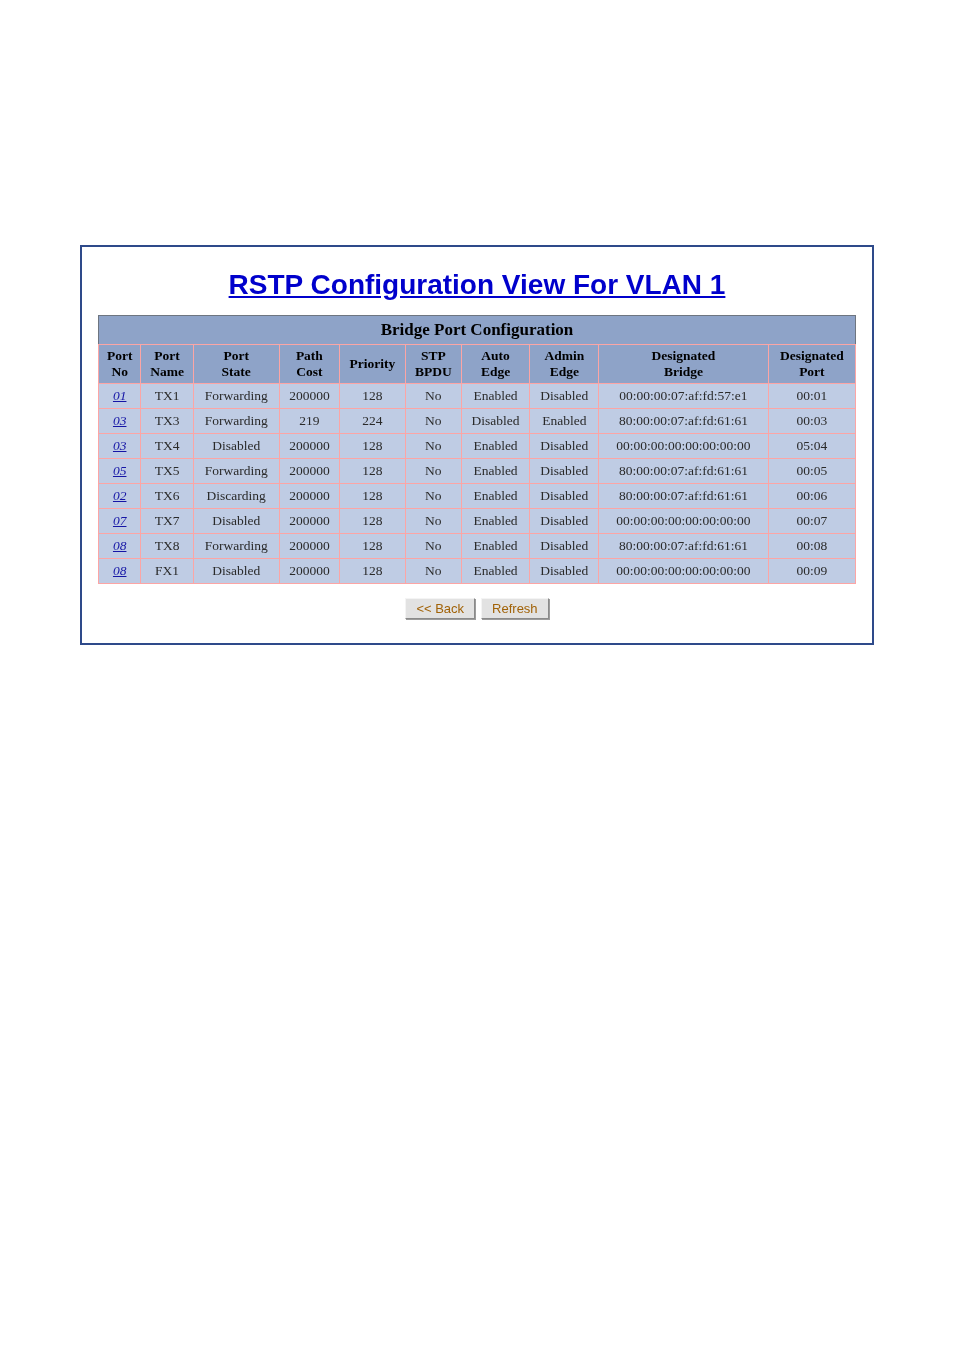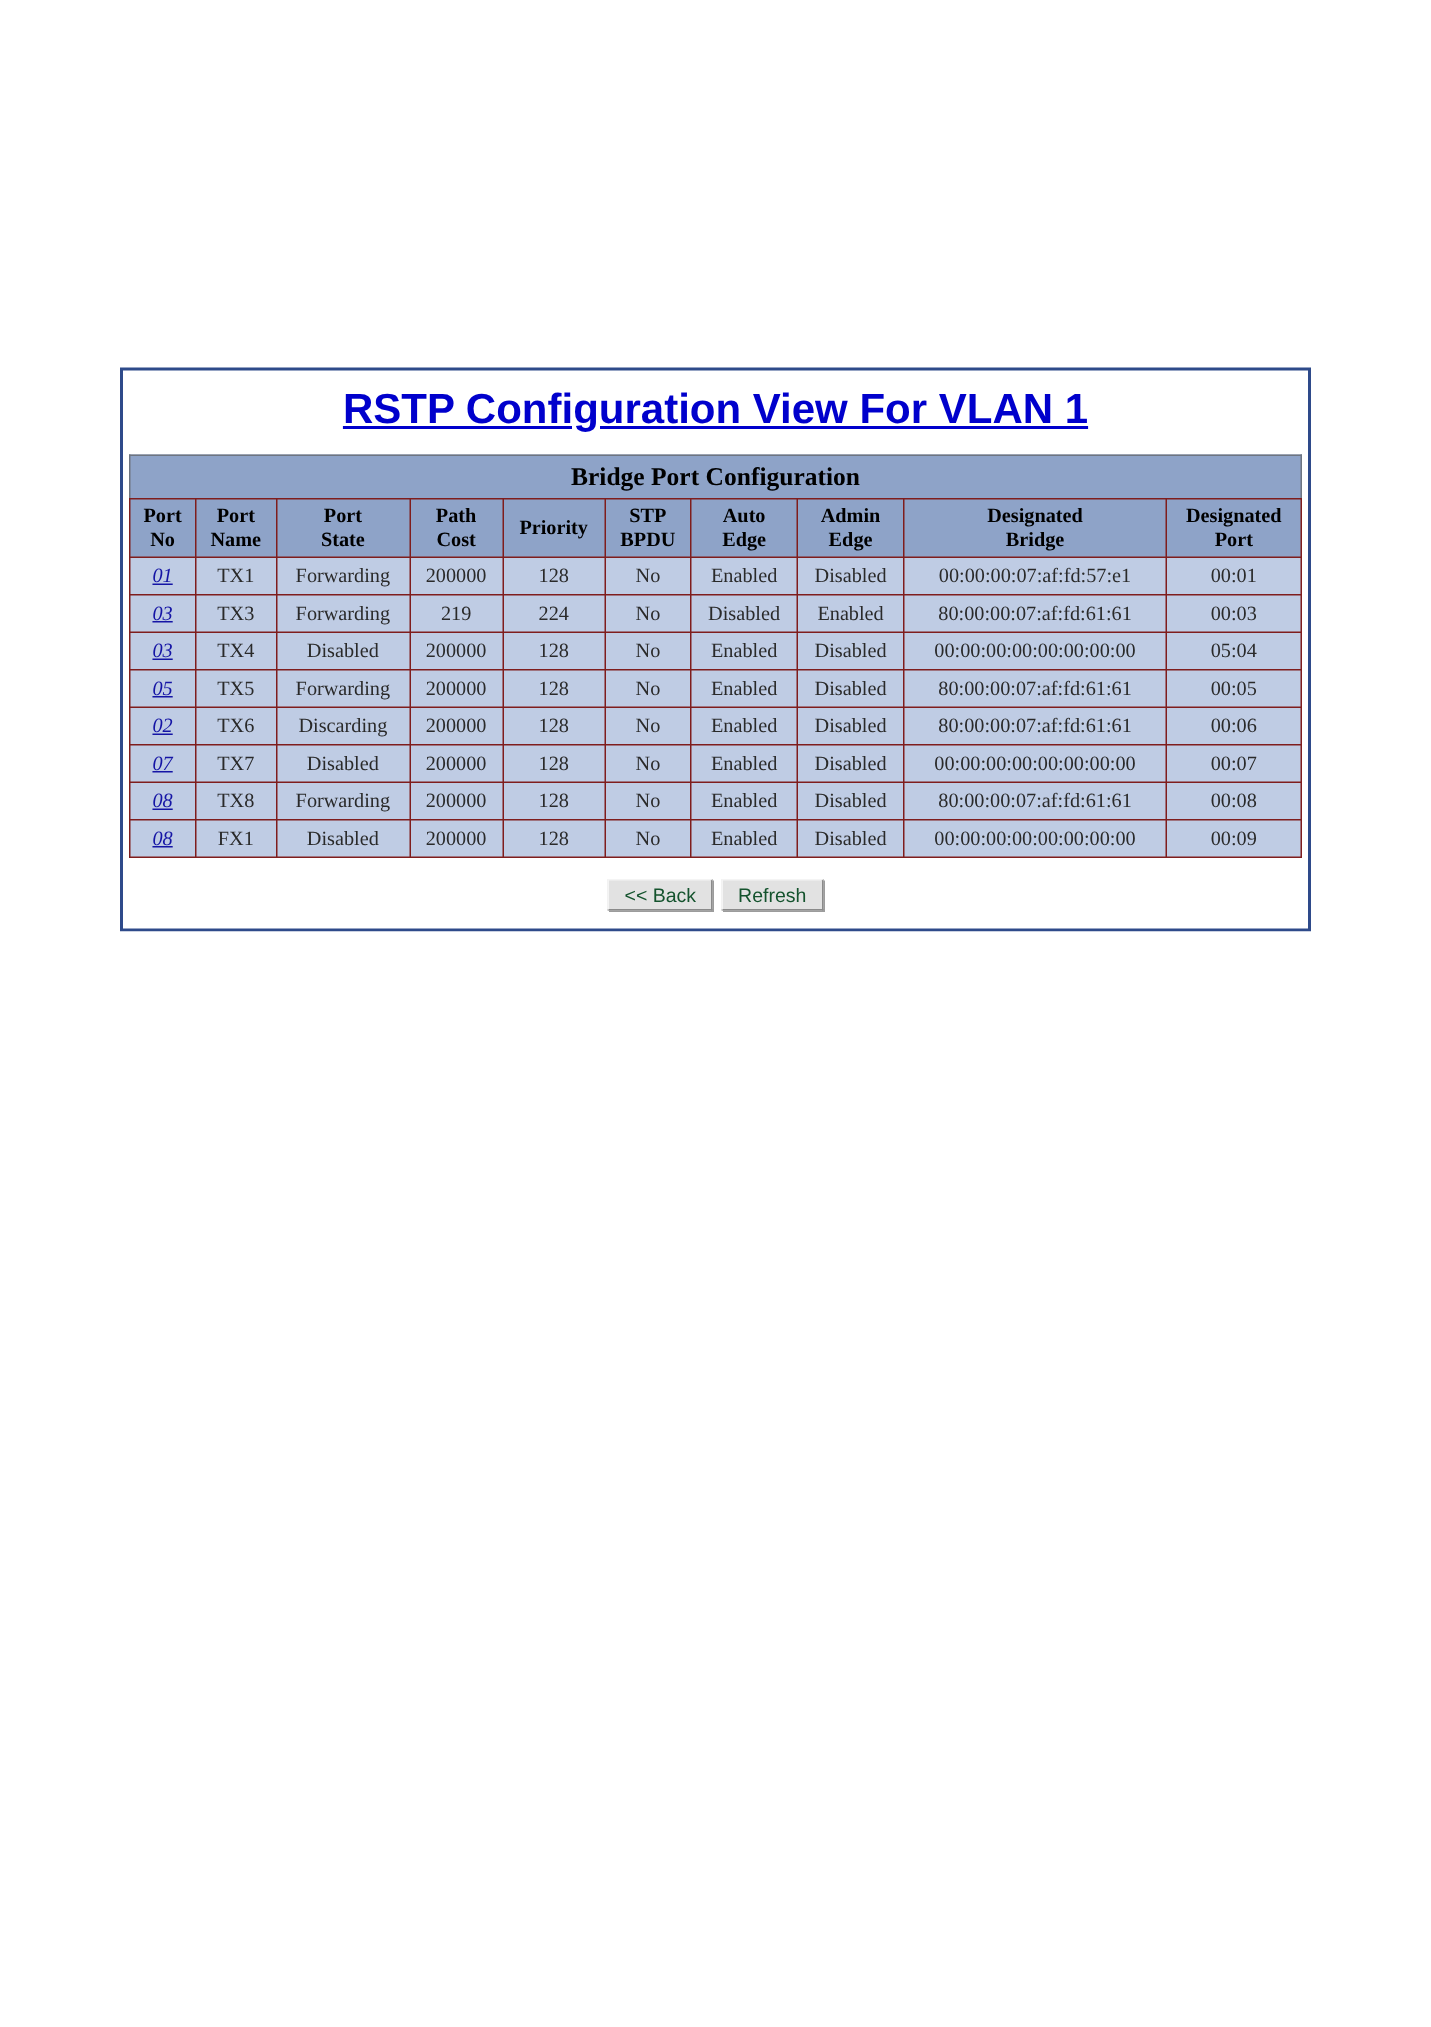--- a/index.html
+++ b/index.html
@@ -4,37 +4,37 @@
   <style>
     body {
       margin: 0;
       padding: 0;
       background: #ffffff;
       font-family: "Times New Roman", serif;
     }
     .outer-container {
       margin: 245px 80px 0 80px;
       border: 2px solid #2e4a8a;
-      padding: 4px;
+      padding: 16px;
       background: #ffffff;
     }
     .page-title {
       text-align: center;
       font-family: Arial, Helvetica, sans-serif;
       font-size: 28px;
       font-weight: bold;
       color: #0000cc;
       text-decoration: underline;
       margin: 6px 0 14px 0;
     }
     table {
       border-collapse: separate;
       border-spacing: 1px;
       width: 100%;
-      background: #7f1d1d;
+      background: #fca5a5;
     }
     caption {
       caption-side: top;
       background: #8ea3c8;
       color: #000000;
       font-weight: bold;
       font-family: "Times New Roman", serif;
       font-size: 17px;
       padding: 4px 0;
       border: 1px solid #6e7580;
@@ -70,21 +70,21 @@
     .btn {
       font-family: Arial, sans-serif;
       font-size: 13px;
       background: #e2e2e2;
       border: 1px solid #8a8a8a;
       border-top-color: #f4f4f4;
       border-left-color: #f4f4f4;
       padding: 2px 10px;
       margin: 0 1px;
       box-shadow: 1px 1px 0 #9c9c9c;
-      color: #14532d;
+      color: #a16207;
       cursor: pointer;
     }
   </style>
 </head>
 <body>
 
 <div class="outer-container">
   <div class="page-title">RSTP Configuration View For VLAN 1</div>
 
   <table>

